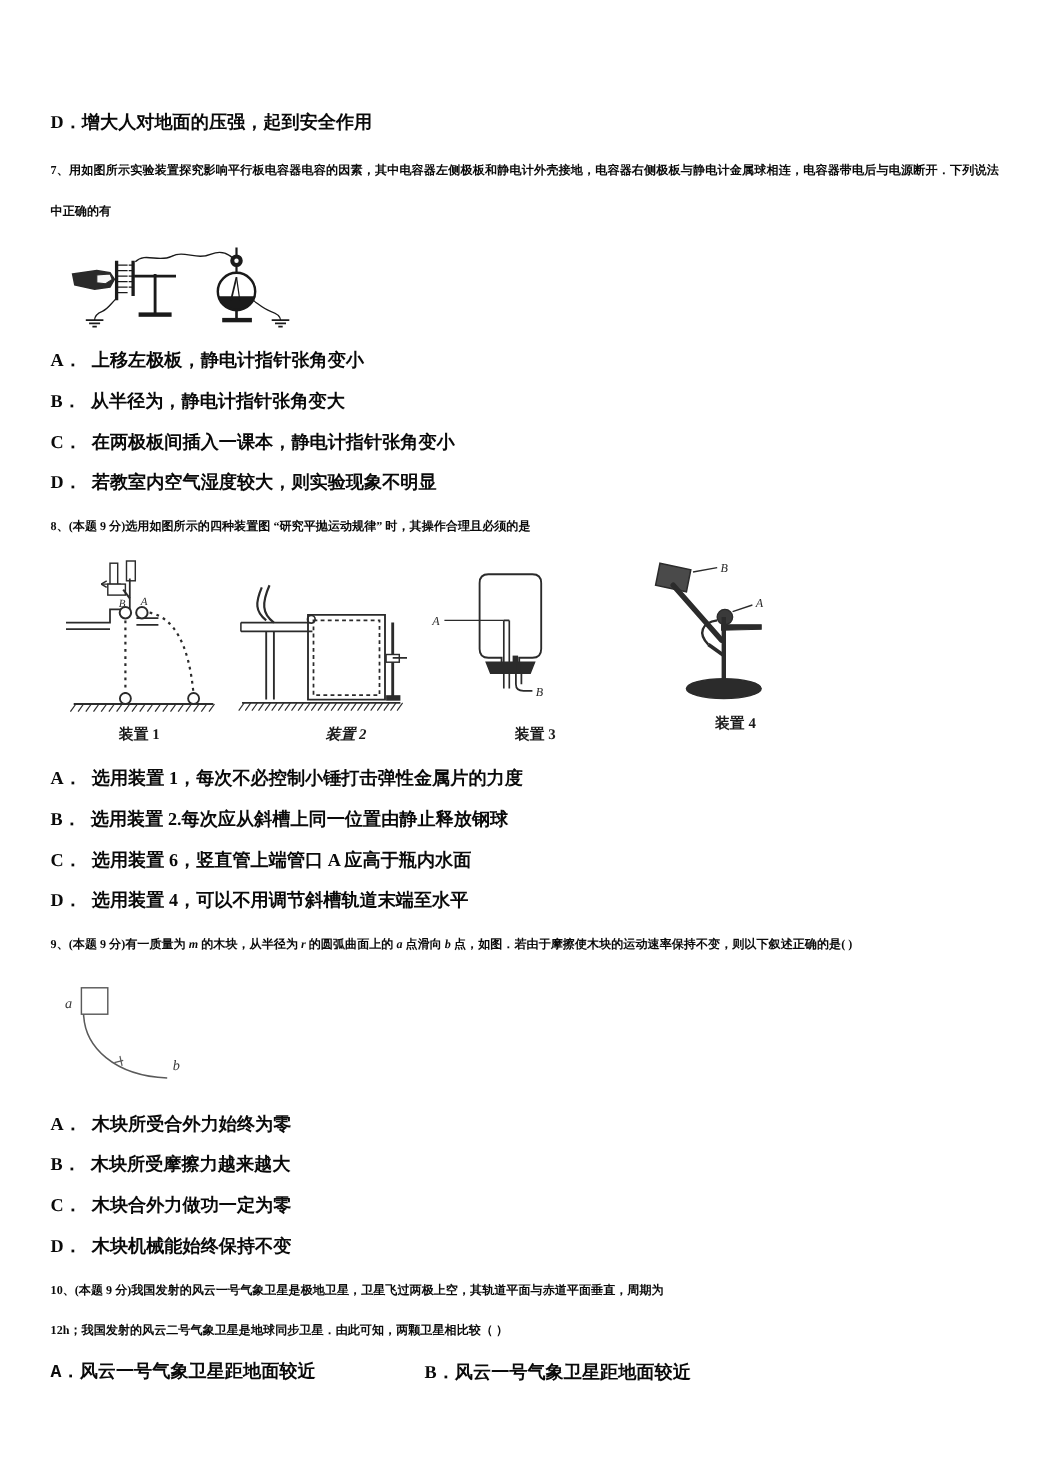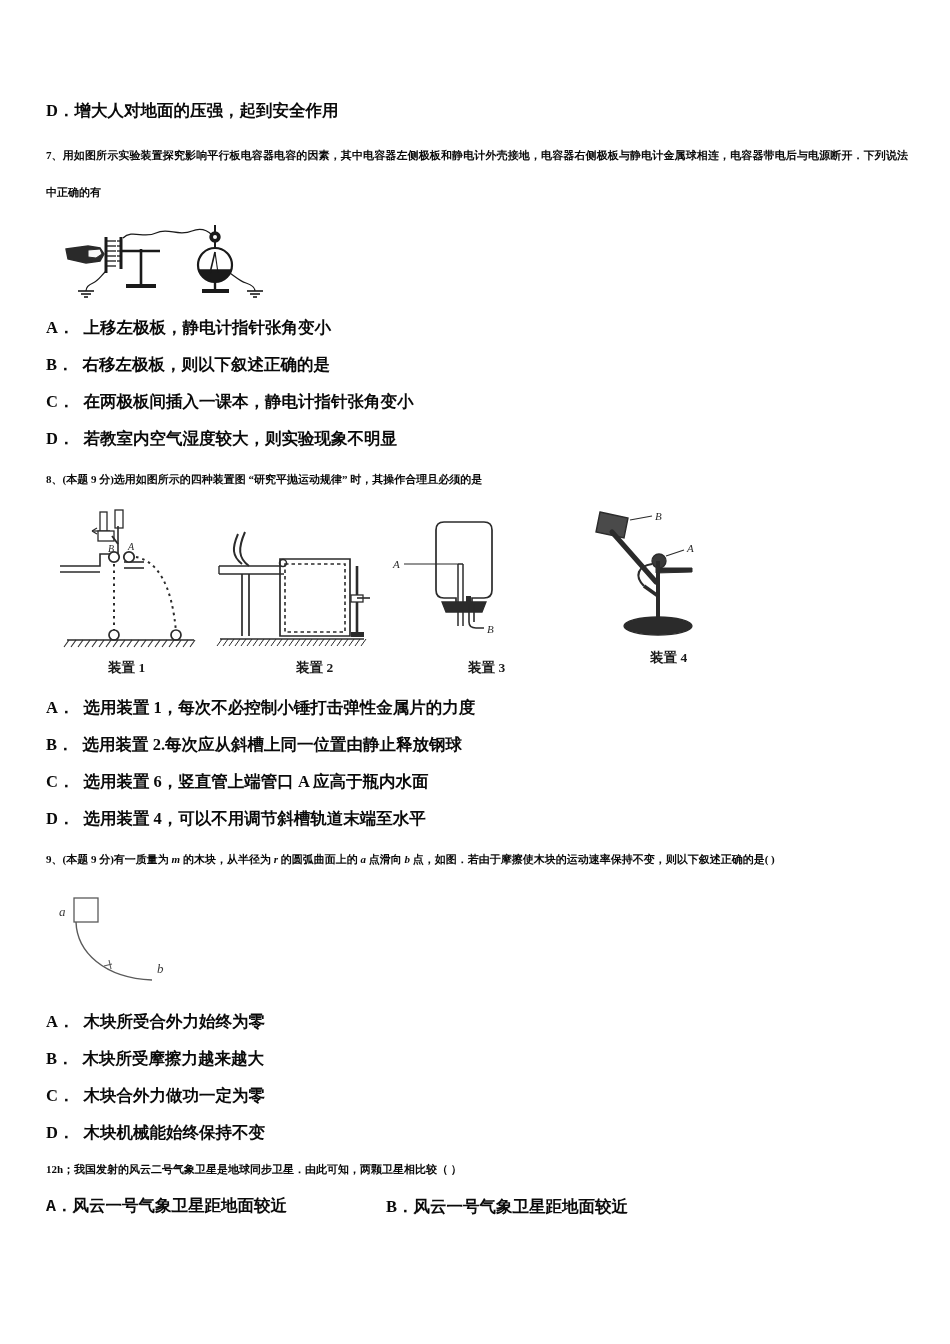--- a/index.html
+++ b/index.html
@@ -144,21 +144,21 @@
             <line x1="193" y1="76" x2="197" y2="76"></line>
           </g>
         </g>
       </svg>
     </div>
 
     <div class="opt">
       <span class="lab">A．</span><span>上移左极板，静电计指针张角变小</span>
     </div>
     <div class="opt">
-      <span class="lab">B．</span><span>右移左极板，则以下叙述正确的是</span>
+      <span class="lab">B．</span><span>从半径为，静电计指针张角变大</span>
     </div>
     <div class="opt">
       <span class="lab">C．</span><span>在两极板间插入一课本，静电计指针张角变小</span>
     </div>
     <div class="opt">
       <span class="lab">D．</span><span>若教室内空气湿度较大，则实验现象不明显</span>
     </div>
 
     <div class="qline" style="margin-top:4px;">
       <span>8、</span><span>(本题 9 分)</span><span>选用如图所示的四种装置图 “研究平抛运动规律” 时，其操作合理且必须的是</span>
@@ -302,21 +302,21 @@
           <line x1="606" y1="57" x2="606" y2="118" stroke-width="4" stroke="#2b2b2b"></line>
           <path d="M592 82 L606 92" stroke-width="3.4"></path>
 
           <ellipse cx="606" cy="122" rx="34" ry="9" fill="#2b2b2b" stroke="#2b2b2b"></ellipse>
         </g>
       </svg>
     </div>
 
     <div class="cap-row" style="margin-bottom:8px;">
       <span style="left:62px;top:0;">装置 1</span>
-      <span style="left:250px;top:0;">装置 2</span>
+      <span style="left:250px;top:0;font-style:italic;">装置 2</span>
       <span style="left:422px;top:0;">装置 3</span>
       <span style="left:562px;top:-10px;margin-left:42px;">装置 4</span>
     </div>
 
     <div class="opt">
       <span class="lab">A．</span><span>选用装置 1，每次不必控制小锤打击弹性金属片的力度</span>
     </div>
     <div class="opt">
       <span class="lab">B．</span><span>选用装置 2.每次应从斜槽上同一位置由静止释放钢球</span>
     </div>
@@ -354,20 +354,23 @@
     <div class="opt">
       <span class="lab">B．</span><span>木块所受摩擦力越来越大</span>
     </div>
     <div class="opt">
       <span class="lab">C．</span><span>木块合外力做功一定为零</span>
     </div>
     <div class="opt">
       <span class="lab">D．</span><span>木块机械能始终保持不变</span>
     </div>
 
+    <div class="qline" style="margin-top:4px;">
+      <span>10、</span><span>(本题 9 分)</span><span>我国发射的风云一号气象卫星是极地卫星，卫星飞过两极上空，其轨道平面与赤道平面垂直，周期为</span>
+    </div>
     <div class="qline">12h；我国发射的风云二号气象卫星是地球同步卫星．由此可知，两颗卫星相比较（    ）</div>
 
     <div class="two-col">
       <div class="c1">
         <span class="lab">A．</span><span>风云一号气象卫星距地面较近</span>
       </div>
       <div class="c2">
         <span class="lab">B．</span><span>风云一号气象卫星距地面较近</span>
       </div>
     </div>

